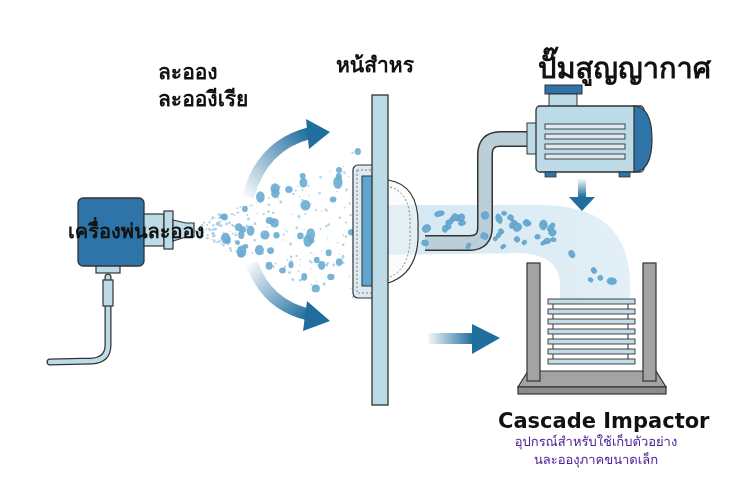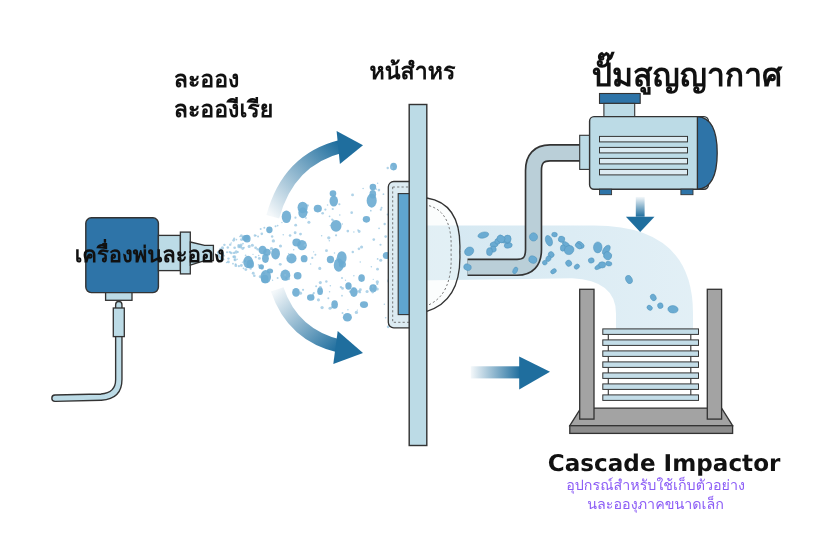--- a/index.html
+++ b/index.html
@@ -4,21 +4,21 @@
 <style>
   html, body { margin: 0; padding: 0; background: #ffffff; }
   body { width: 749px; height: 489px; position: relative; overflow: hidden; font-family: "DejaVu Sans", sans-serif; }
   #stage { position: absolute; left: 0; top: 15px; width: 749px; height: 378px; }
   .lbl { position: absolute; color: #111111; font-weight: bold; font-family: "DejaVu Sans", sans-serif; white-space: nowrap; }
   .lbl-aerosol { left: 158px; top: 44px; font-size: 21px; line-height: 27px; }
   .lbl-mask { left: 336px; top: 33px; font-size: 21px; }
   .lbl-pump { left: 538px; top: 30px; font-size: 29px; }
   .lbl-nebulizer { left: 68px; top: 152px; font-size: 20px; margin-top: 48px; }
   .lbl-cascade { left: 498px; top: 394px; font-size: 21px; }
-  .lbl-desc { position: absolute; left: 486px; top: 418px; width: 220px; text-align: center; font-size: 13px; line-height: 18px; color: #8b5cf6; font-family: "DejaVu Sans", sans-serif; }
+  .lbl-desc { position: absolute; left: 486px; top: 418px; width: 220px; text-align: center; font-size: 13px; line-height: 18px; color: #4c1d95; font-family: "DejaVu Sans", sans-serif; }
 </style>
 </head>
 <body>
 
 <div id="stage">
   <svg width="749" height="489" viewBox="0 0 749 489">
     <defs>
       <linearGradient id="arrowGradH" x1="0" y1="0" x2="1" y2="0">
         <stop offset="0" stop-color="#1f6e9e" stop-opacity="0.05"></stop>
         <stop offset="1" stop-color="#1f6e9e" stop-opacity="1"></stop>

